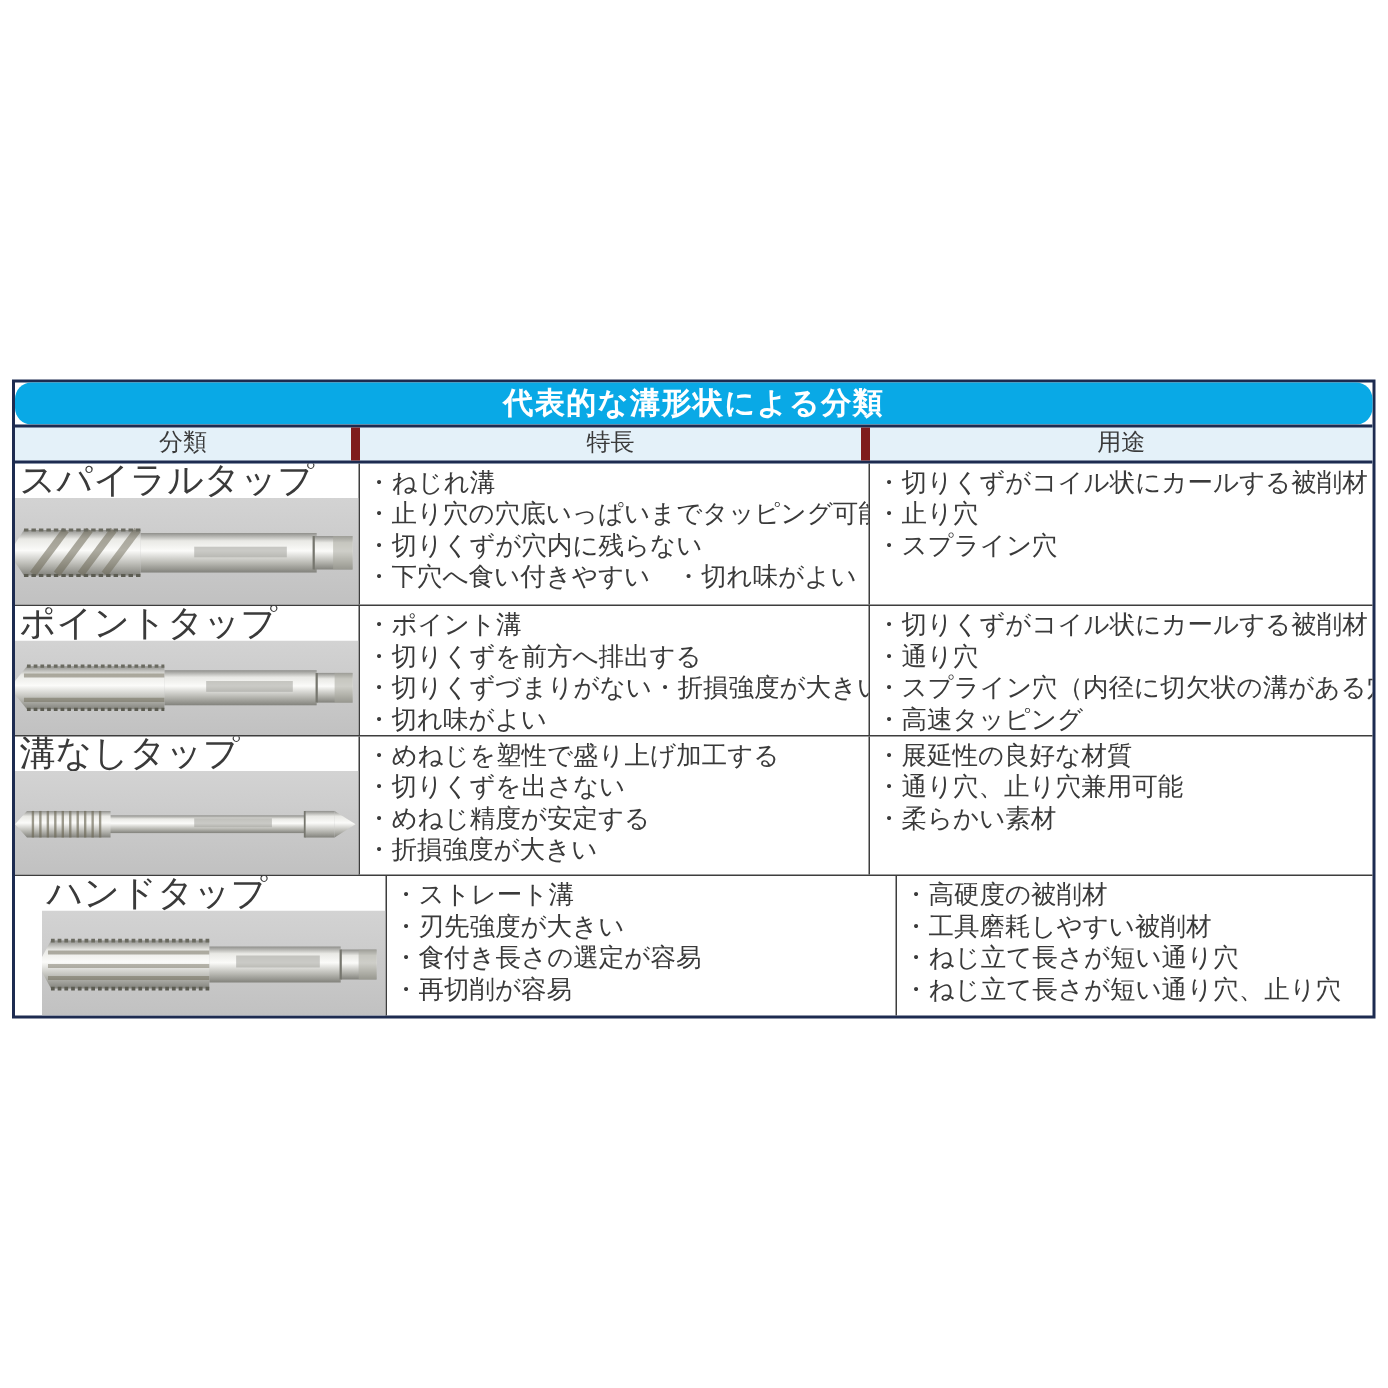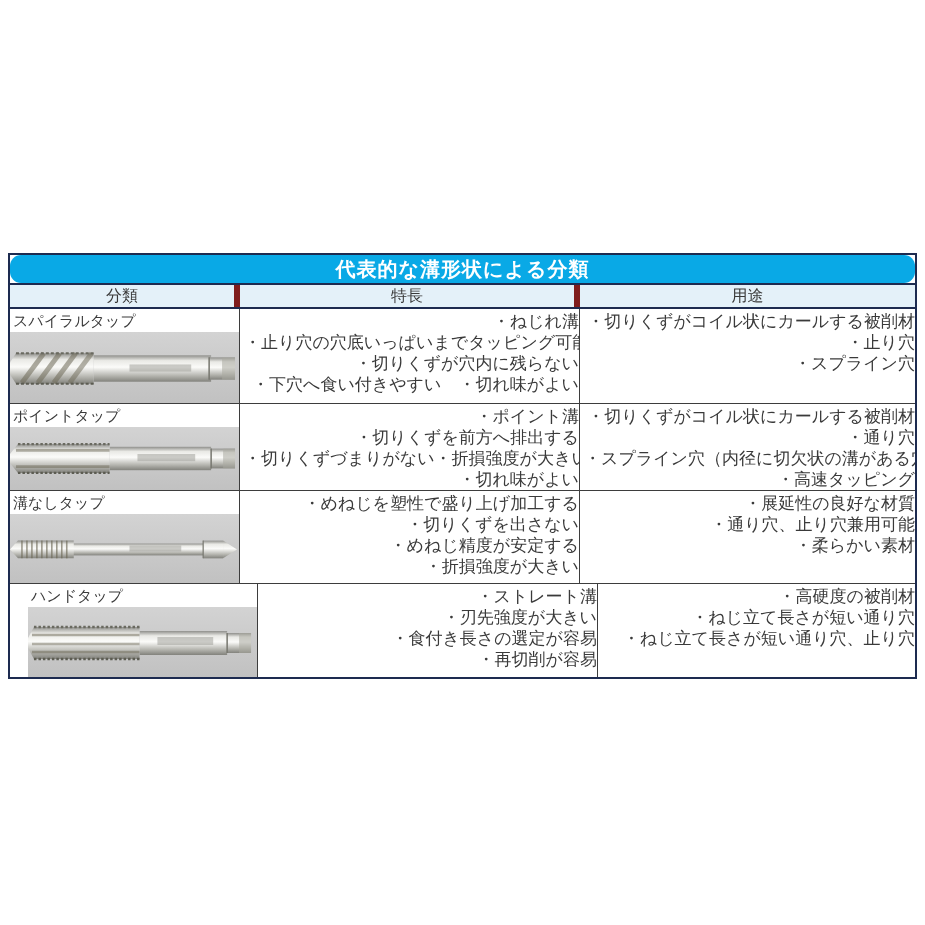--- a/index.html
+++ b/index.html
@@ -30,24 +30,24 @@
   .ch:last-child{border-right:none;}
   .trow{
     display:grid;grid-template-columns:230px 340px 1fr;
     border-bottom:1px solid #3d3d3d;
   }
   .trow:last-child{border-bottom:none;margin-left:18px;}
   .r1{height:94px}.r2{height:86px}.r3{height:92px}.r4{height:93px}
   .cell{border-right:1px solid #3d3d3d;overflow:hidden;}
   .cell:last-child{border-right:none;}
   .name-cell{display:flex;flex-direction:column;}
-  .tap-name{font-size:15px;line-height:23px;height:23px;padding-left:3px;color:#3a3a3a;}
+  .tap-name{font-size:24px;line-height:23px;height:23px;padding-left:3px;color:#3a3a3a;}
   .photo{flex:1 1 auto;min-height:0;}
   .photo svg{display:block;width:100%;height:100%;}
-  .text-cell{padding:2px 0 0 4px;text-align:right;}
+  .text-cell{padding:2px 0 0 4px;}
   .line{font-size:17px;line-height:21px;color:#3a3a3a;white-space:nowrap;}
 </style>
 </head>
 <body>
 
 <div class="tap-table">
   <div class="title-band">代表的な溝形状による分類</div>
 
   <div class="colhead">
     <div class="ch">分類</div>
@@ -235,17 +235,18 @@
       </div>
     </div>
     <div class="cell text-cell">
         <div class="line">・ストレート溝</div>
         <div class="line">・刃先強度が大きい</div>
         <div class="line">・食付き長さの選定が容易</div>
         <div class="line">・再切削が容易</div>
       </div>
     <div class="cell text-cell">
         <div class="line">・高硬度の被削材</div>
+        <div class="line">・工具磨耗しやすい被削材</div>
         <div class="line">・ねじ立て長さが短い通り穴</div>
         <div class="line">・ねじ立て長さが短い通り穴、止り穴</div>
       </div>
   </div>
 </div>
 
 </body></html>

